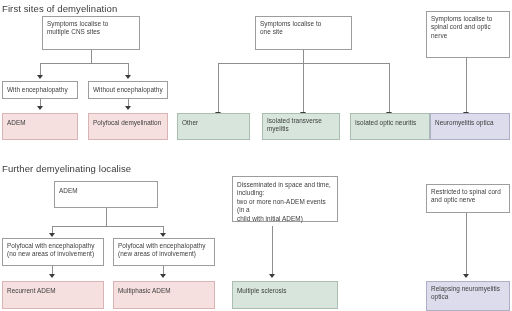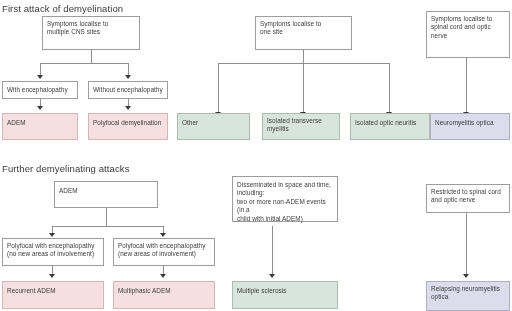--- a/index.html
+++ b/index.html
@@ -38,23 +38,23 @@
     border-left:3.5px solid transparent;
     border-right:3.5px solid transparent;
     border-top:4.5px solid #3a3a3a;
   }
 </style>
 </head>
 <body>
 
 <div id="canvas">
 
-  <div class="section-title" style="left:2px;top:3px;">First attack of demyelination</div>
+  <div class="section-title" style="left:2px;top:3px;">First sites of demyelination</div>
 
-  <div class="section-title" style="left:2px;top:163px;">Further demyelinating attacks</div>
+  <div class="section-title" style="left:2px;top:163px;">Further demyelinating localise</div>
 
   <div class="seg v" style="left:91px;top:50px;height:14px;"></div>
   <div class="seg h" style="left:40px;top:63px;width:89px;"></div>
   <div class="seg v" style="left:40px;top:63px;height:13px;"></div>
   <div class="seg v" style="left:128px;top:63px;height:13px;"></div>
   <div class="arrow" style="left:37px;top:75px;"></div>
   <div class="arrow" style="left:125px;top:75px;"></div>
 
   <div class="seg v" style="left:40px;top:99px;height:8px;"></div>
   <div class="seg v" style="left:128px;top:99px;height:8px;"></div>

